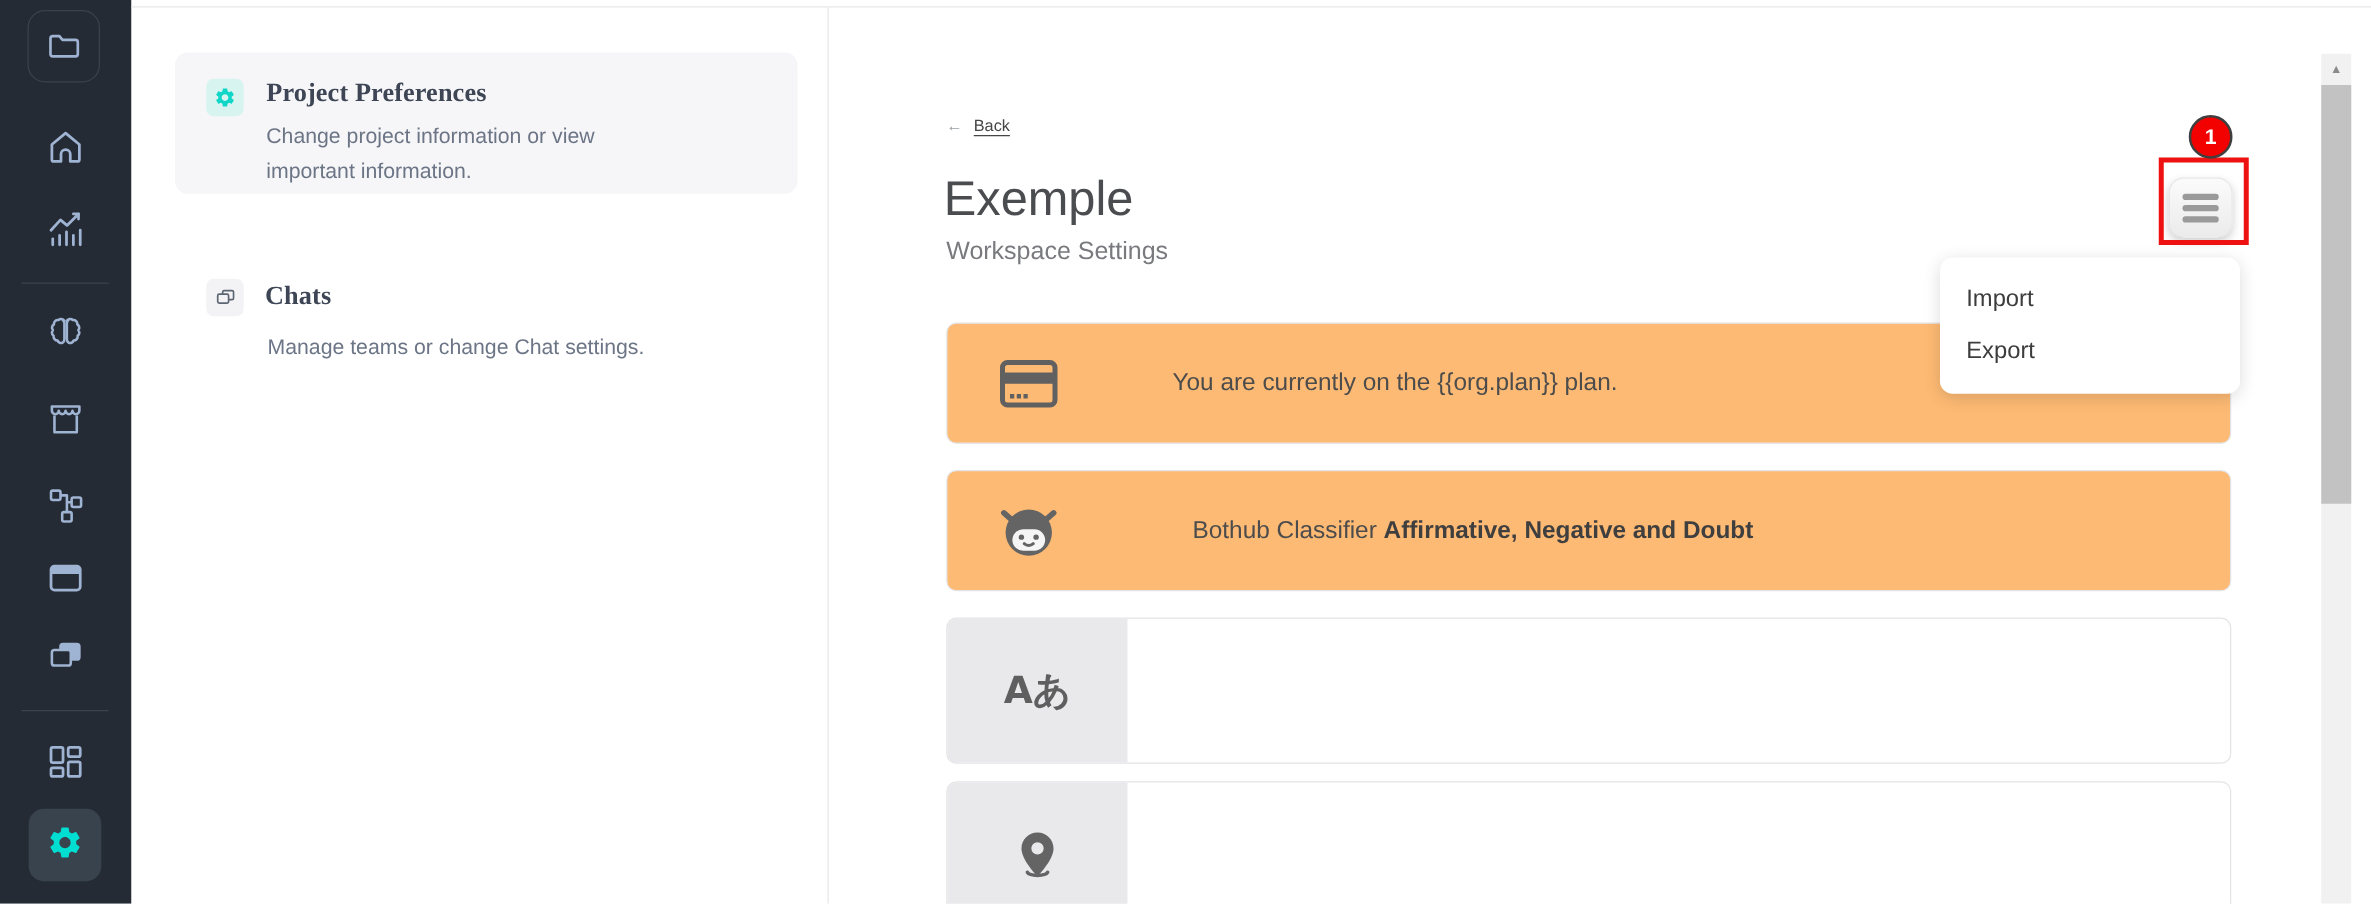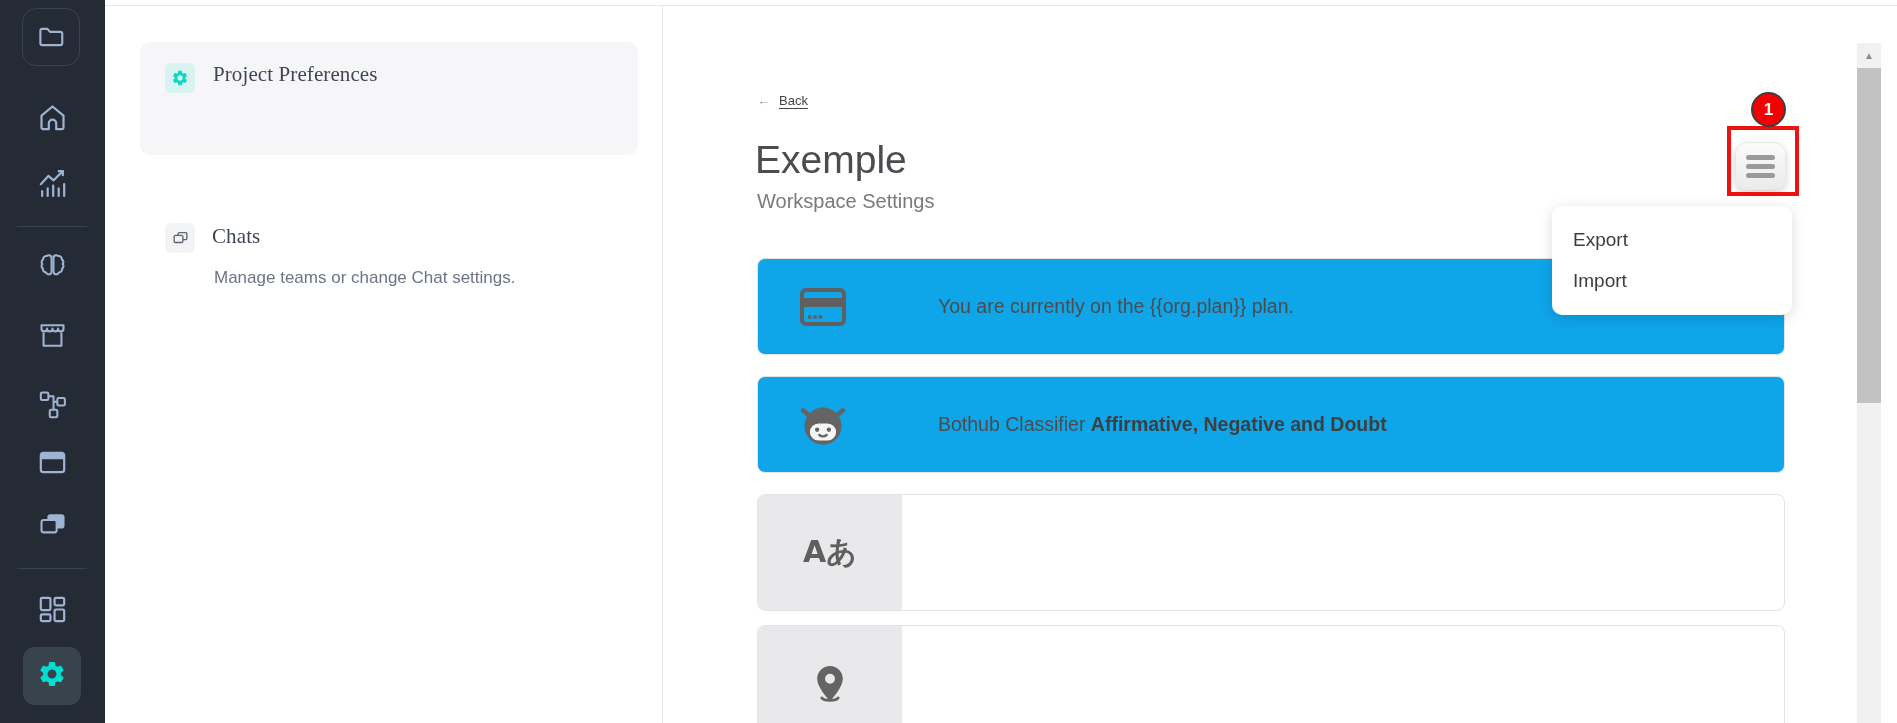--- a/index.html
+++ b/index.html
@@ -21,43 +21,43 @@
     border-radius:12px; display:flex; align-items:center; justify-content:center; cursor:pointer; }
   .snav svg, .folder-btn svg { display:block; }
 
   
   .panel-card { position:absolute; left:140px; top:42px; width:498px; height:113px;
     background:#f6f6f8; border-radius:10px; cursor:pointer; }
   .mini-icon-sq { position:absolute; width:30px; height:30px; border-radius:6px;
     display:flex; align-items:center; justify-content:center; }
   .pp-icon { left:25px; top:21px; background:#d7f4f1; }
   .chats-icon { left:165px; top:223px; background:#f3f3f5; }
-  .panel-title { font-family:"Liberation Serif", serif; font-size:21px; font-weight:400; color:#3e4656; letter-spacing:.1px; }
+  .panel-title { font-family:"Liberation Serif", serif; font-size:21px; font-weight:700; color:#3e4656; letter-spacing:.1px; }
   .pp-title { position:absolute; left:73px; top:20px; }
   .panel-desc { font-size:17px; line-height:1.62; color:#6c7586; }
   .pp-desc { position:absolute; left:73px; top:53px; width:300px; }
   .chats-item { position:absolute; left:140px; top:216px; width:440px; height:90px; cursor:pointer; }
   .chats-title { position:absolute; left:212px; top:224px; }
   .chats-desc { position:absolute; left:214px; top:264px; width:360px; }
 
   .vdivider { position:absolute; left:662px; top:6px; width:1px; height:717px; background:#e5e7ea; }
 
   
   .back-link { position:absolute; left:757px; top:93px; font-size:13px; color:#454545; cursor:pointer; }
   .back-arrow { color:#9aa0a6; margin-right:9px; text-decoration:none; display:inline-block; }
   .back-text { text-decoration:underline; text-underline-offset:3px; }
   .page-title { position:absolute; left:755px; top:138px; font-size:39px; font-weight:300; color:#4b4c4f; }
   .page-subtitle { position:absolute; left:757px; top:190px; font-size:20px; font-weight:300; color:#797a7e; }
 
   .card { position:absolute; left:757px; width:1028px; border:1px solid #e4e4e6; border-radius:8px;
     display:flex; align-items:center; cursor:pointer; background:#f5f5f6; }
-  .card-gray { background:#0ea5e9; }
+  .card-gray { background:#fdba74; }
   .card-white { background:#fff; }
   .card1 { top:258px; height:97px; }
-  .card2 { top:376px; height:97px; }
+  .card2 { top:376px; height:97px;padding-left:16px; }
   .card3 { top:494px; height:117px; }
   .card4 { top:625px; height:117px; }
   .icon-slot { position:absolute; left:0; top:0; bottom:0; width:144px;
     display:flex; align-items:center; justify-content:center; }
   .icon-slot.shaded { background:#e9e9eb; border-radius:7px 0 0 7px; }
   .card-text { margin-left:180px; font-size:19.5px; color:#4c4c4c; }
   .card-text b { font-weight:700; color:#3f3f3f; }
   .glyph-translate { font-family:"DejaVu Sans", sans-serif; font-size:30px; font-weight:600; color:#5f5f5f; }
 
   
@@ -189,20 +189,21 @@
   <div class="topline"></div>
 
   <section>
     <div class="panel-card">
       <div class="mini-icon-sq pp-icon">
         <svg width="18" height="18" viewBox="0 0 24 24" fill="#0fd6c6" fill-rule="evenodd">
           <path d="M19.14 12.94c.04-.3.06-.61.06-.94s-.02-.64-.07-.94l2.03-1.58c.18-.14.23-.41.12-.61l-1.92-3.32c-.12-.22-.37-.29-.59-.22l-2.39.96c-.5-.38-1.03-.7-1.62-.94l-.36-2.54c-.04-.24-.24-.41-.48-.41h-3.84c-.24 0-.43.17-.47.41l-.36 2.54c-.59.24-1.13.57-1.62.94l-2.39-.96c-.22-.08-.47 0-.59.22L2.74 8.87c-.12.21-.08.47.12.61l2.03 1.58c-.05.3-.09.63-.09.94s.02.64.07.94l-2.03 1.58c-.18.14-.23.41-.12.61l1.92 3.32c.12.22.37.29.59.22l2.39-.96c.5.38 1.03.7 1.62.94l.36 2.54c.05.24.24.41.48.41h3.84c.24 0 .44-.17.47-.41l.36-2.54c.59-.24 1.13-.56 1.62-.94l2.39.96c.22.08.47 0 .59-.22l1.92-3.32c.12-.22.07-.47-.12-.61l-2.01-1.58zM12 15.6c-1.98 0-3.6-1.62-3.6-3.6s1.62-3.6 3.6-3.6 3.6 1.62 3.6 3.6-1.62 3.6-3.6 3.6z"></path>
         </svg>
       </div>
       <div class="panel-title pp-title">Project Preferences</div>
+      <div class="panel-desc pp-desc">Change project information or view important information.</div>
     </div>
 
     <div class="chats-item"></div>
     <div class="mini-icon-sq chats-icon">
       <svg width="19" height="19" viewBox="0 0 24 24" fill="none">
         <rect x="9" y="4.5" width="11" height="9" rx="1.5" stroke="#5d6673" stroke-width="1.7"></rect>
         <rect x="4" y="8" width="11" height="9" rx="1.5" fill="#f3f3f5" stroke="#5d6673" stroke-width="1.7"></rect>
       </svg>
     </div>
     <div class="panel-title chats-title">Chats</div>
@@ -261,22 +262,22 @@
 
     <div class="menu-btn">
       <span style="display:contents">
         <span class="bar"></span><span class="bar"></span><span class="bar"></span>
       </span>
     </div>
     <div class="annot-rect"></div>
     <div class="annot-badge">1</div>
 
     <div class="dropdown">
+      <div class="item">Import</div>
       <div class="item">Export</div>
-      <div class="item">Import</div>
     </div>
   </main>
 
   <div class="scrollbar">
     <div class="scroll-up">
       <span>▲</span>
     </div>
     <div class="scroll-thumb"></div>
   </div>
 

